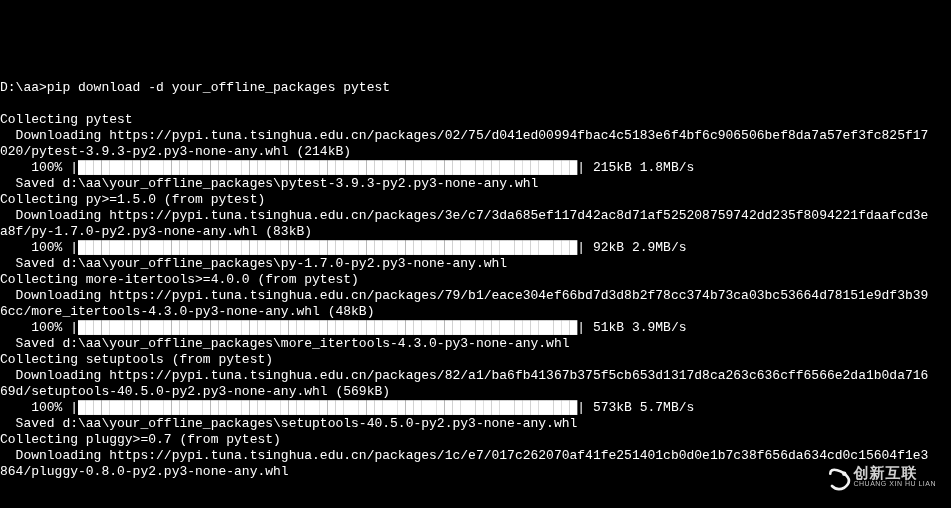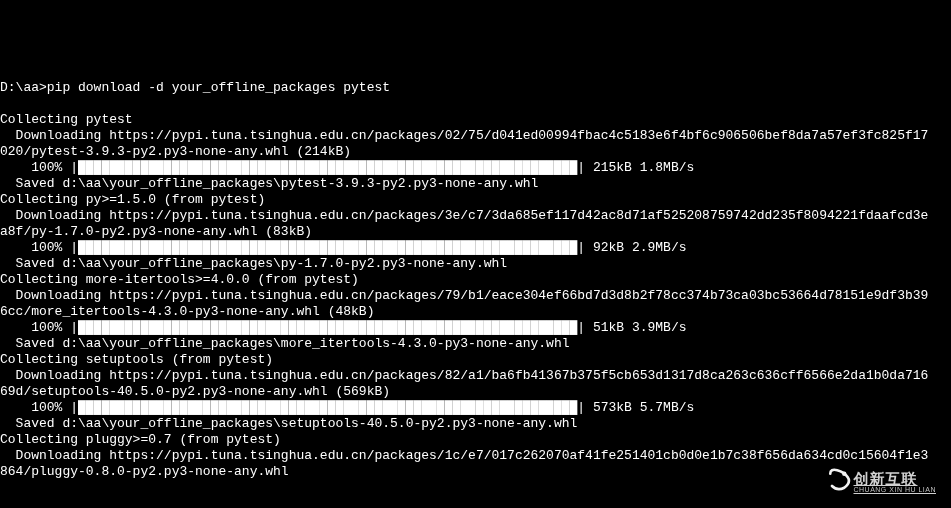--- a/index.html
+++ b/index.html
@@ -16,24 +16,23 @@
       position: relative;
     }
     .terminal { padding: 0; }
     .line { display: block; }
     .progress-bar { display: inline; }
     .watermark {
       position: absolute;
       right: 15px;
       bottom: 15px;
       display: flex;
-      align-items: flex-end;
+      align-items: flex-start;
       color: #ddd;
       opacity: 0.95;
-      text-decoration: underline;
     }
     .watermark-logo {
       width: 28px; height: 28px;
       display:flex; align-items:center; justify-content:center;
     }
     .watermark-text { display:flex; flex-direction:column; line-height:1; }
     .watermark-cn { font-family: sans-serif; font-size: 15px; font-weight:700; letter-spacing:1px; }
     .watermark-en { font-family: sans-serif; font-size: 7px; letter-spacing:0.5px; color:#ccc; }
   </style>
 </head>

